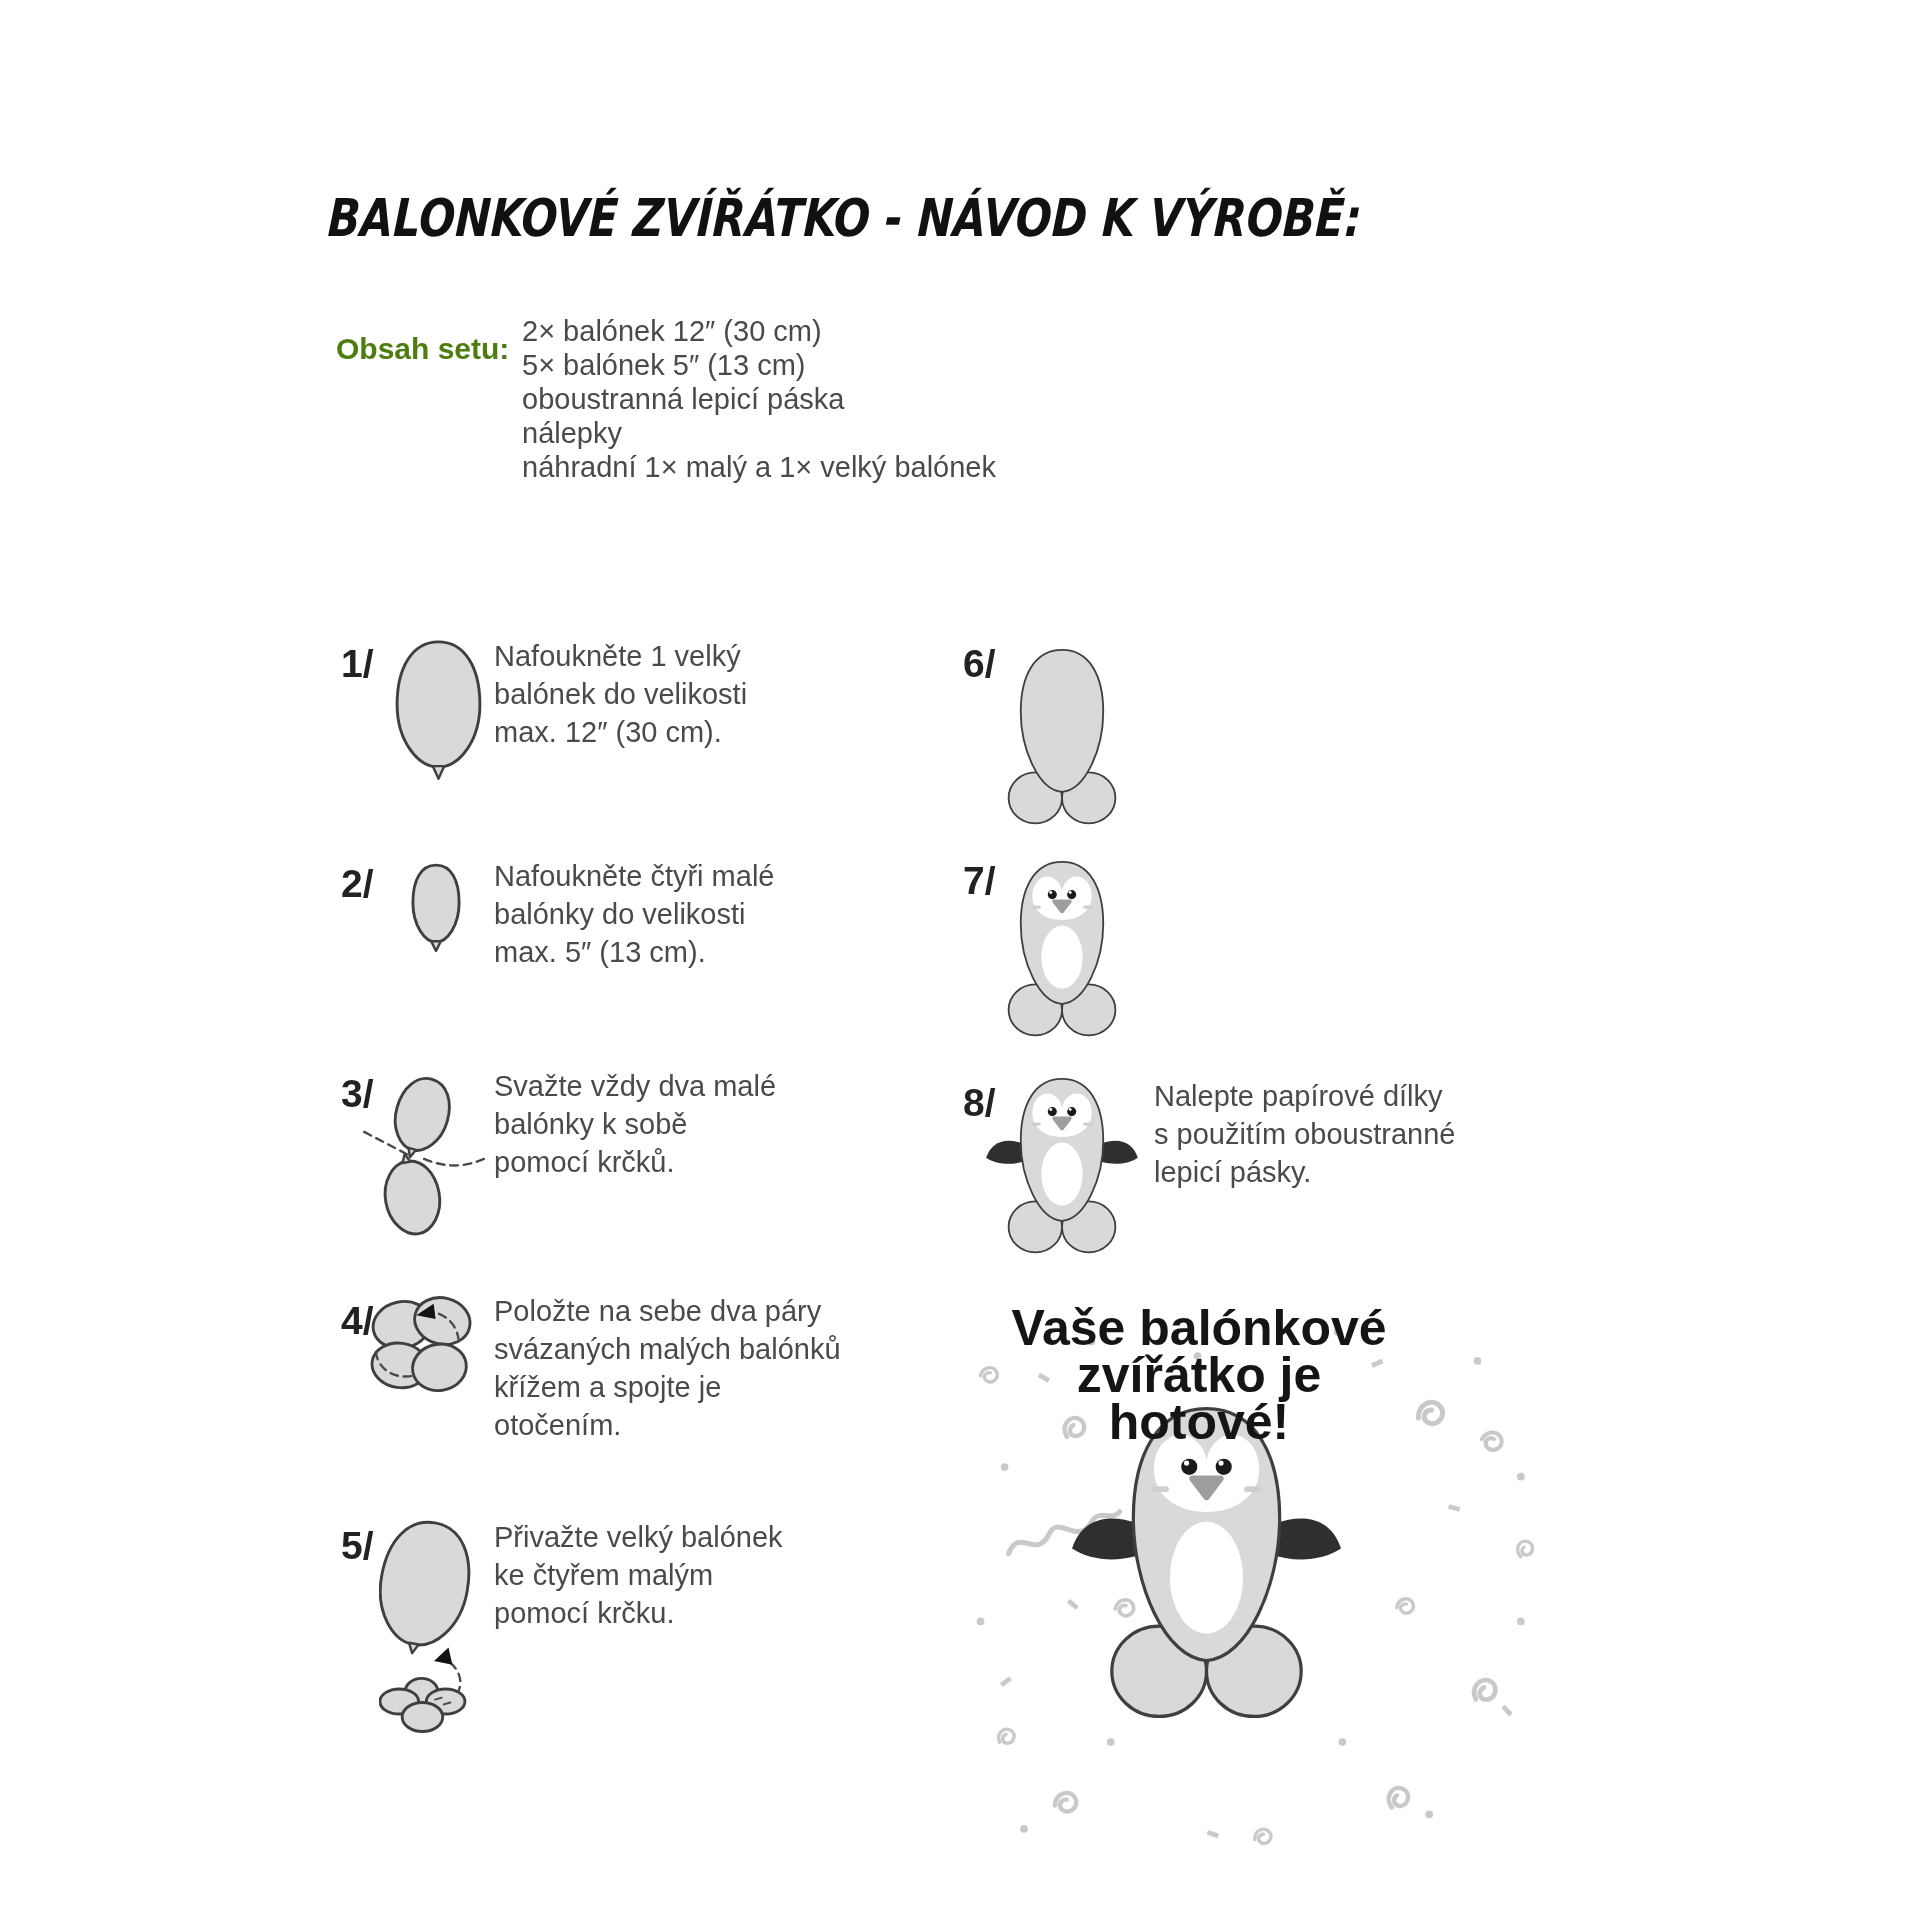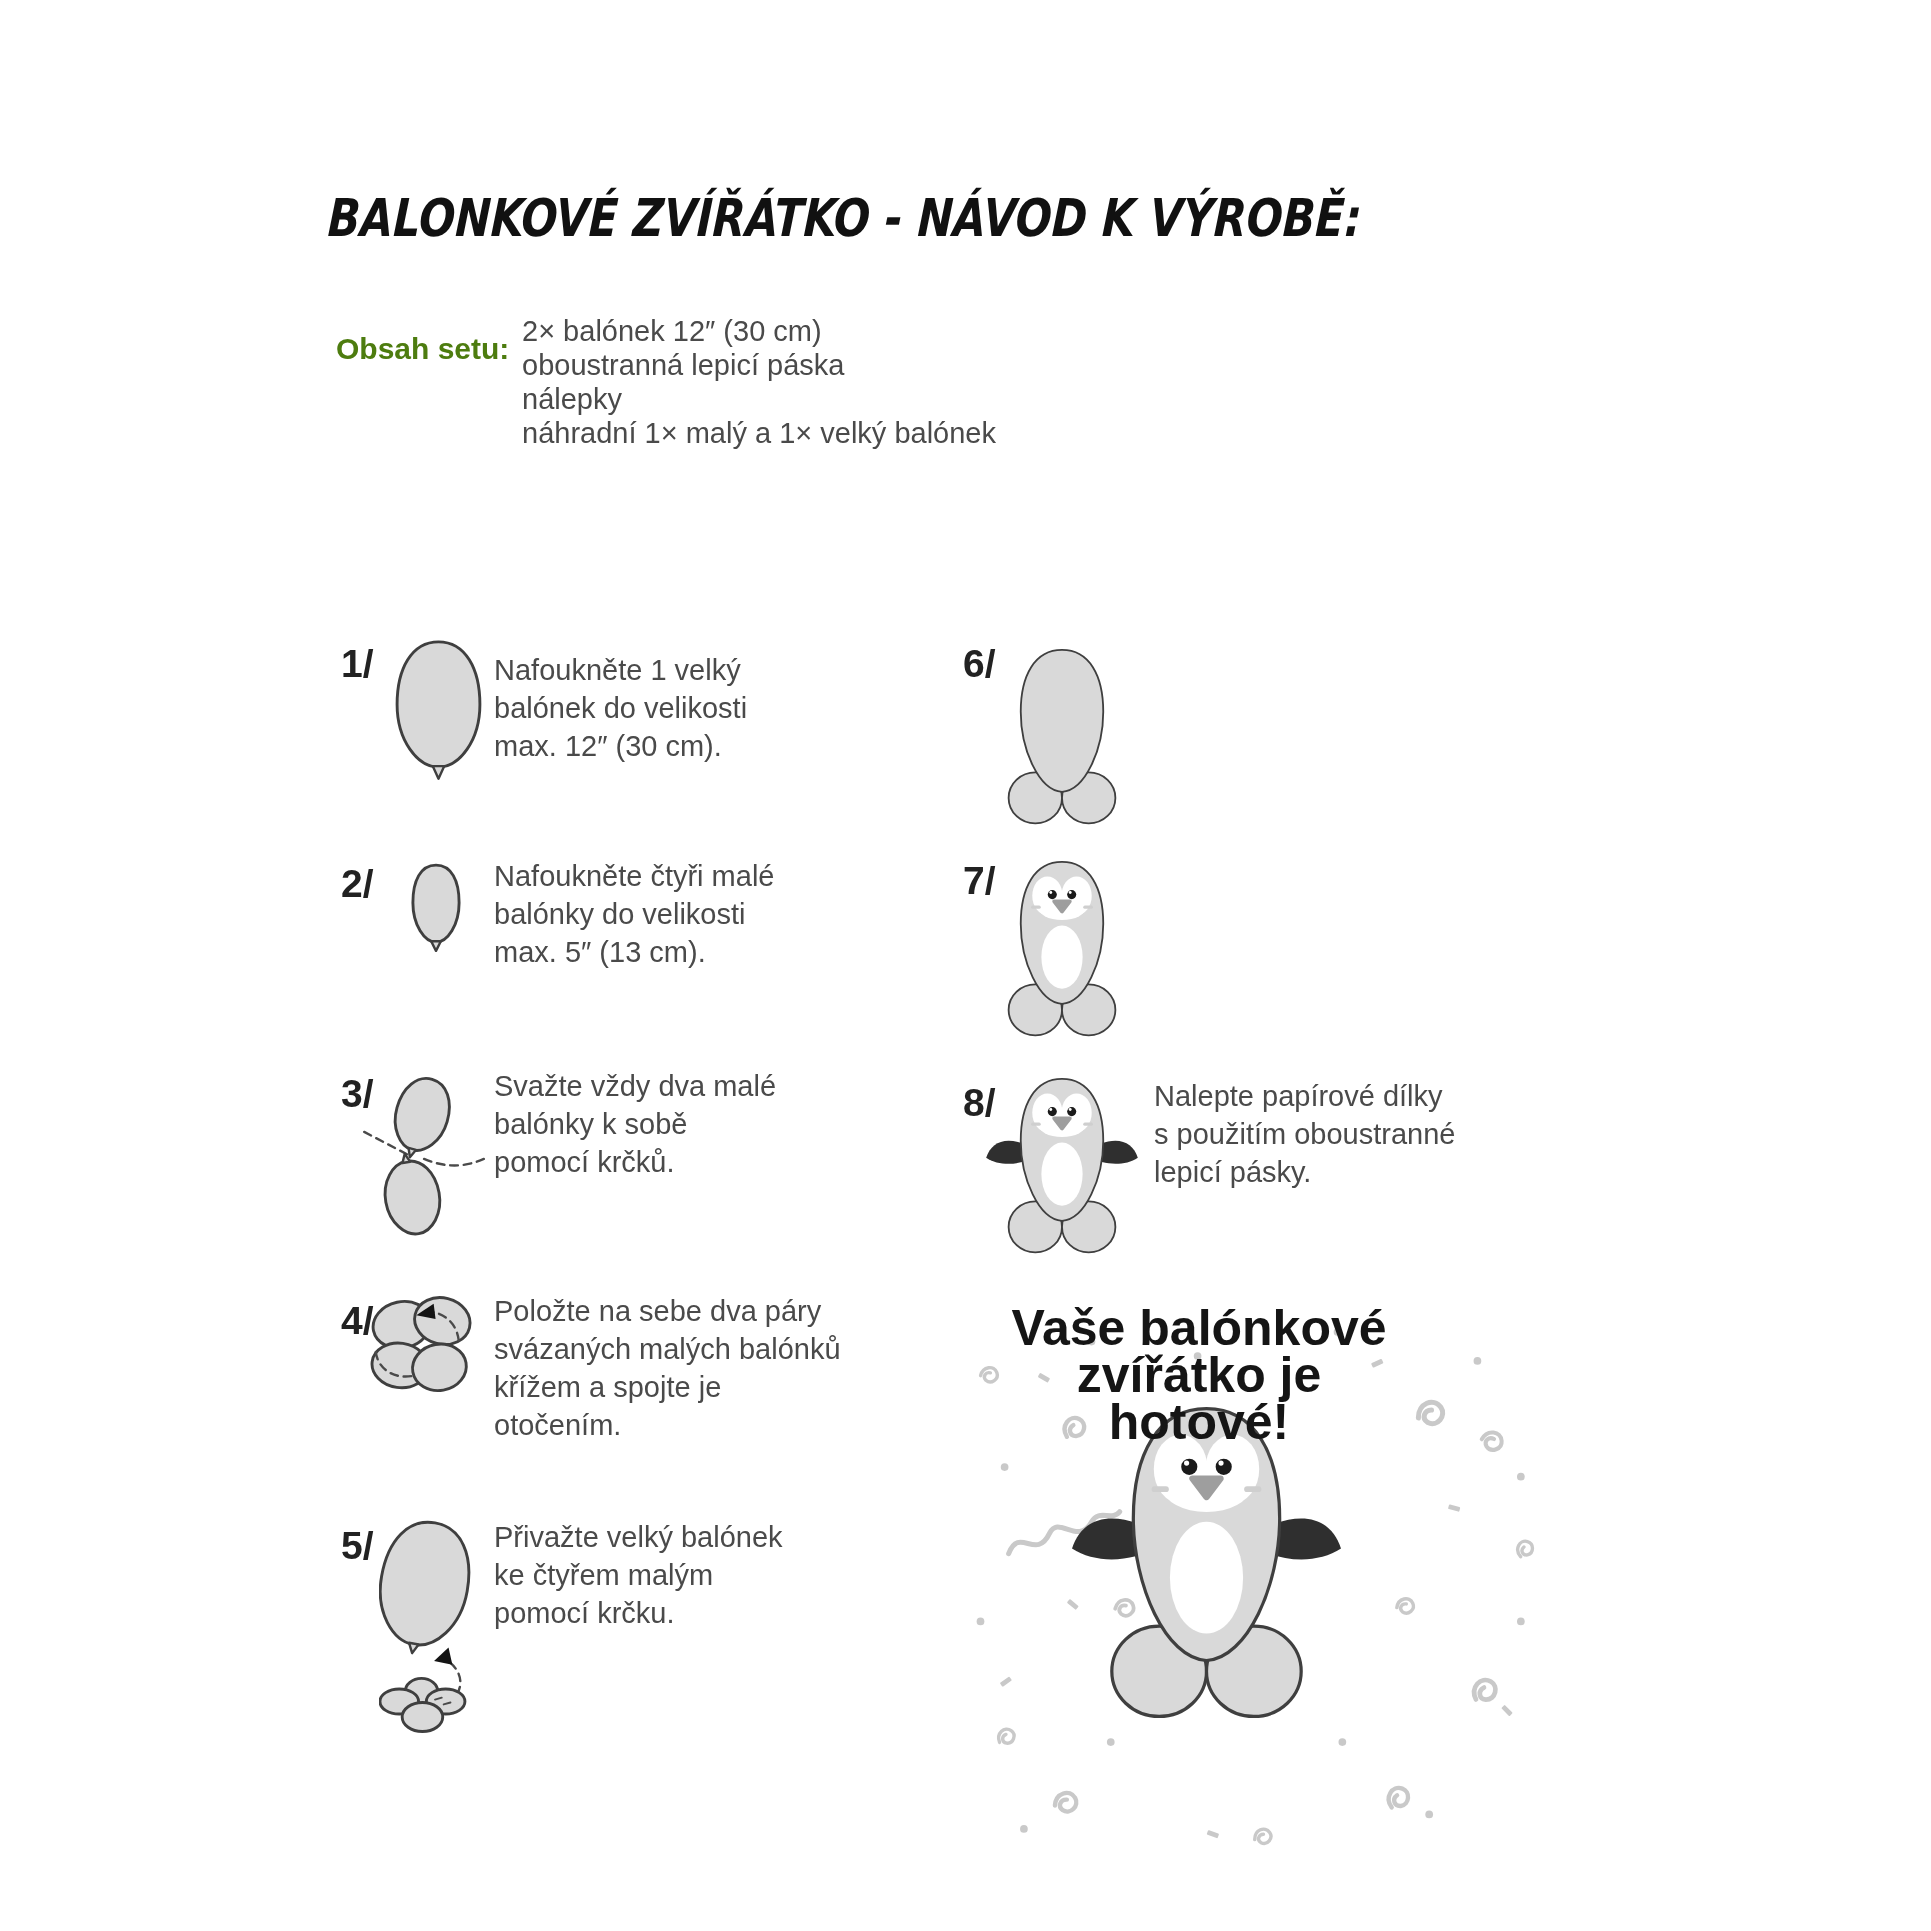--- a/index.html
+++ b/index.html
@@ -58,31 +58,32 @@
         <path class="confetti-line" d="M2,16 C0,6 10,0 16,6 C21,11 16,20 9,18 C4,16 5,10 10,9"></path>
       </g>
     </defs>
   </svg>
 
   <div class="abs title" style="left:328px;top:188px;">BALONKOVÉ ZVÍŘÁTKO - NÁVOD K VÝROBĚ:</div>
 
   <div class="abs contents-label" style="left:336px;top:332px;">Obsah setu:</div>
   <div class="abs contents-items" style="left:500px;top:314px;margin-left:22px;">
     <div>2× balónek 12″ (30 cm)</div>
+    <div>5× balónek 5″ (13 cm)</div>
     <div>oboustranná lepicí páska</div>
     <div>nálepky</div>
     <div>náhradní 1× malý a 1× velký balónek</div>
   </div>
 
   <div class="abs step-num" style="left:341px;top:642px;">1/</div>
   <svg class="abs" style="left:394px;top:639px;" width="89" height="156" viewBox="0 0 92 162">
     <path class="balloon" d="M46,3 C74,3 89,31 89,68 C89,105 68,133 46,133 C24,133 3,105 3,68 C3,31 18,3 46,3 Z"></path>
     <path class="knot" d="M40,132 L52,132 L46,145 Z"></path>
   </svg>
-  <div class="abs step-text" style="left:494px;top:651px;">Nafoukněte 1 velký
+  <div class="abs step-text" style="left:494px;top:637px;">Nafoukněte 1 velký
 balónek do velikosti
 max. 12″ (30 cm).</div>
 
   <div class="abs step-num" style="left:341px;top:862px;">2/</div>
   <svg class="abs" style="left:410px;top:862px;" width="52" height="92" viewBox="0 0 54 95">
     <path class="balloon" d="M27,3 C43,3 51,19 51,42 C51,65 39,83 27,83 C15,83 3,65 3,42 C3,19 11,3 27,3 Z"></path>
     <path class="knot" d="M22,82 L32,82 L27,92 Z"></path>
   </svg>
   <div class="abs step-text" style="left:494px;top:857px;">Nafoukněte čtyři malé
 balónky do velikosti

